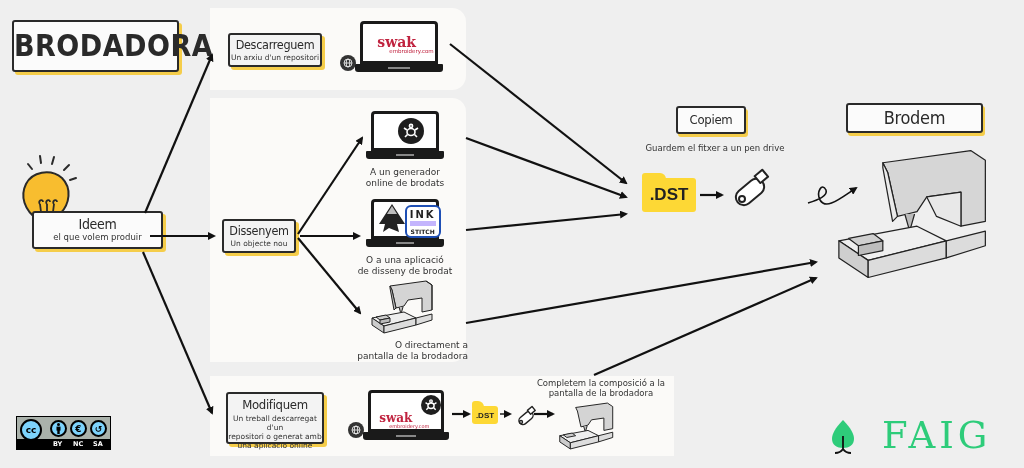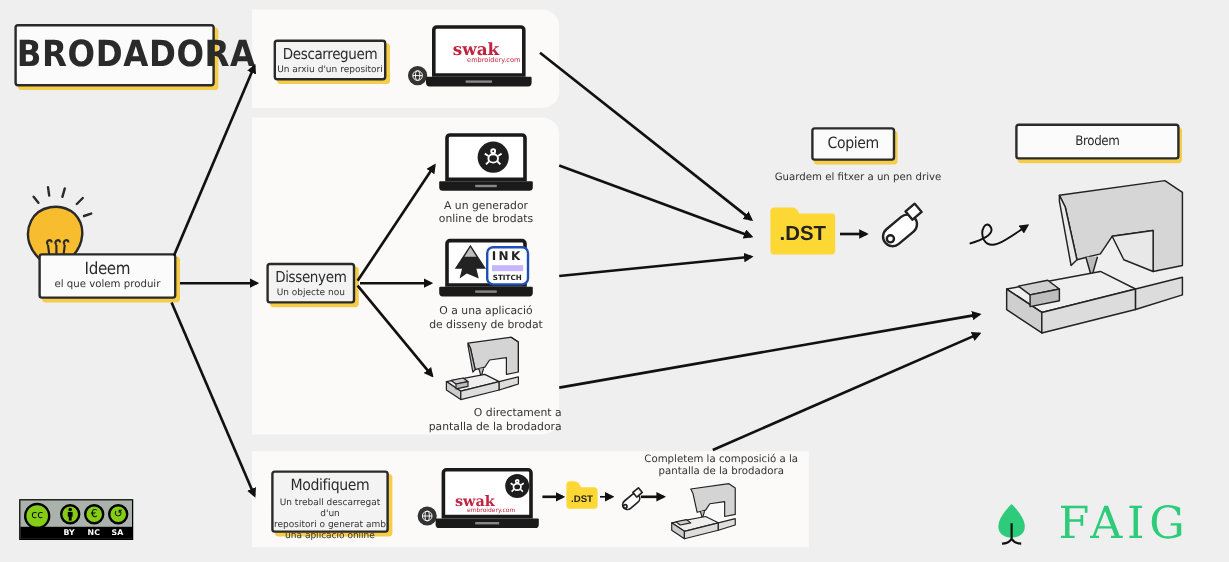--- a/index.html
+++ b/index.html
@@ -51,22 +51,22 @@
 
   svg.overlay { position: absolute; left: 0; top: 0; width: 1024px; height: 468px; pointer-events: none; }
 
   .cc-badge {
     position: absolute; left: 16px; top: 416px; width: 95px; height: 34px;
     background: #aab2ab; border: 1px solid #000;
   }
   .cc-badge .strip { position: absolute; left: 0; bottom: 0; width: 100%; height: 10px; background: #000; }
   .cc-badge .lbl { position: absolute; bottom: 0; font-size: 6.5px; font-weight: bold; color: #fff; line-height: 10px; }
   .cc-circle {
-    position: absolute; border-radius: 50%; background: #84cc16; border: 2px solid #000;
-    display: flex; align-items: center; justify-content: center; font-weight: normal; color: #000;
+    position: absolute; border-radius: 50%; background: #7dd3fc; border: 2px solid #000;
+    display: flex; align-items: center; justify-content: center; font-weight: bold; color: #000;
   }
 
   .faig-text {
     position: absolute; left: 882px; top: 414px; font-family: "DejaVu Serif", serif;
     font-size: 37px; color: #2ecc7a; letter-spacing: 4px; font-weight: normal;
   }
 </style>
 </head>
 <body>
 
@@ -87,21 +87,21 @@
     <line x1="62" y1="26" x2="56" y2="28"></line>
   </g>
   <path d="M24 68 C10 58 6 44 12 32 C18 20 36 16 48 26 C58 36 56 52 46 62 C44 65 42 66 42 70 Z" fill="#f8bd2f" stroke="#2a2a2a" stroke-width="2"></path>
   <path d="M24 70 L22 82 C26 88 38 88 42 82 L42 70 Z" fill="#fff" stroke="#2a2a2a" stroke-width="2"></path>
   <g stroke="#2a2a2a" stroke-width="1.8" fill="none">
     <path d="M23 75 L42 73 M23 79 L42 77"></path>
     <path d="M28 68 L26 52 M33 68 L33 52 M38 68 L40 52"></path>
     <path d="M26 52 c-3 -3 3 -6 3 -2 M33 52 c-3 -3 3 -6 3 -2 M40 52 c-3 -3 3 -6 3 -2"></path>
   </g>
 </svg>
-<div class="hand-box" style="left:32px; top:211px; width:115px; height:38px; box-shadow:3px 3px 0 #f5cd4a;">
+<div class="hand-box" style="left:32px; top:211px; width:131px; height:38px; box-shadow:3px 3px 0 #f5cd4a;">
   <span class="title" style="font-size:14px; line-height:18px; margin-top:2px;">Ideem</span>
   <span class="sub" style="font-size:8.5px;">el que volem produir</span>
 </div>
 
 <div class="hand-box" style="left:228px; top:33px; width:94px; height:34px; background:#f3f3f3;">
   <span class="title" style="font-size:12.5px; line-height:17px; margin-top:1px;">Descarreguem</span>
   <span class="sub">Un arxiu d'un repositori</span>
 </div>
 <div class="globe" style="left:340px; top:55px;">
   <svg width="10" height="10" viewBox="0 0 10 10">
@@ -247,21 +247,21 @@
 </div>
 <svg style="position:absolute; left:726px; top:166px;" width="50" height="50" viewBox="0 0 50 50">
   <g stroke="#222" stroke-width="2" fill="#fff" stroke-linejoin="round">
     <rect x="8" y="18" width="32" height="16" rx="8" transform="rotate(-40 24 26)"></rect>
     <rect x="30" y="6" width="10" height="9" transform="rotate(-40 35 10)"></rect>
     <circle cx="16" cy="33" r="3" fill="none"></circle>
   </g>
 </svg>
 
 <div class="hand-box" style="left:846px; top:103px; width:137px; height:30px; box-shadow:2px 3px 0 #f5cd4a;">
-  <span class="title" style="font-size:11px; line-height:26px;text-align:center;">Brodem</span>
+  <span class="title" style="font-size:18px; line-height:26px;text-align:center;">Brodem</span>
 </div>
 <svg style="position:absolute; left:834px; top:145px;" width="166" height="138" viewBox="0 0 68 54">
   <g stroke="#222" stroke-width="0.5" stroke-linejoin="round">
     <path d="M20 6 L56 1 L62 5 L62 30 L52 32 L52 18 L38 20 L34 26 L30 27 L26 28 L22 10 Z" fill="#d6d6d6"></path>
     <path d="M20 6 L22 10 L26 28 L24 30 L20 8 Z" fill="#eaeaea"></path>
     <path d="M38 20 L52 18 L52 32 L42 28 Z" fill="#e8e8e8"></path>
     <path d="M29 27 L31 34 L33 27" fill="#bbb"></path>
     <path d="M2 38 L34 32 L46 38 L14 46 Z" fill="#efefef"></path>
     <path d="M2 38 L14 46 L14 53 L2 45 Z" fill="#cfcfcf"></path>
     <path d="M14 46 L46 38 L46 45 L14 53 Z" fill="#dcdcdc"></path>

